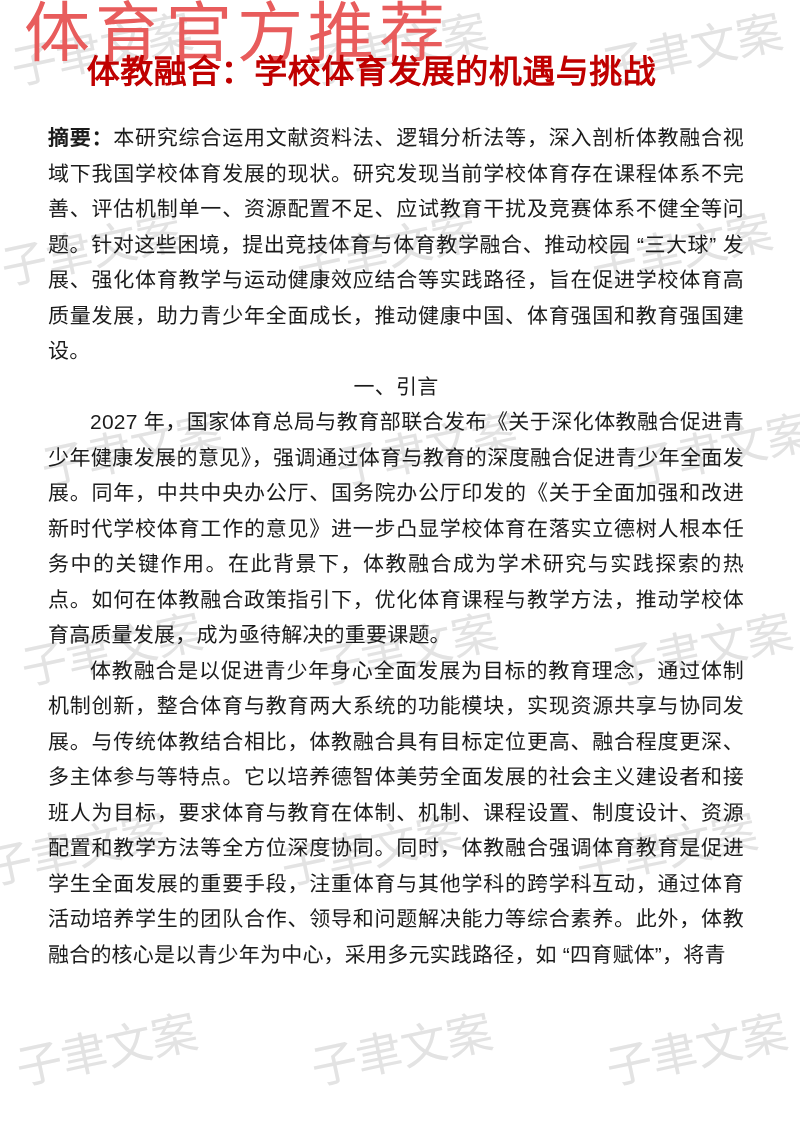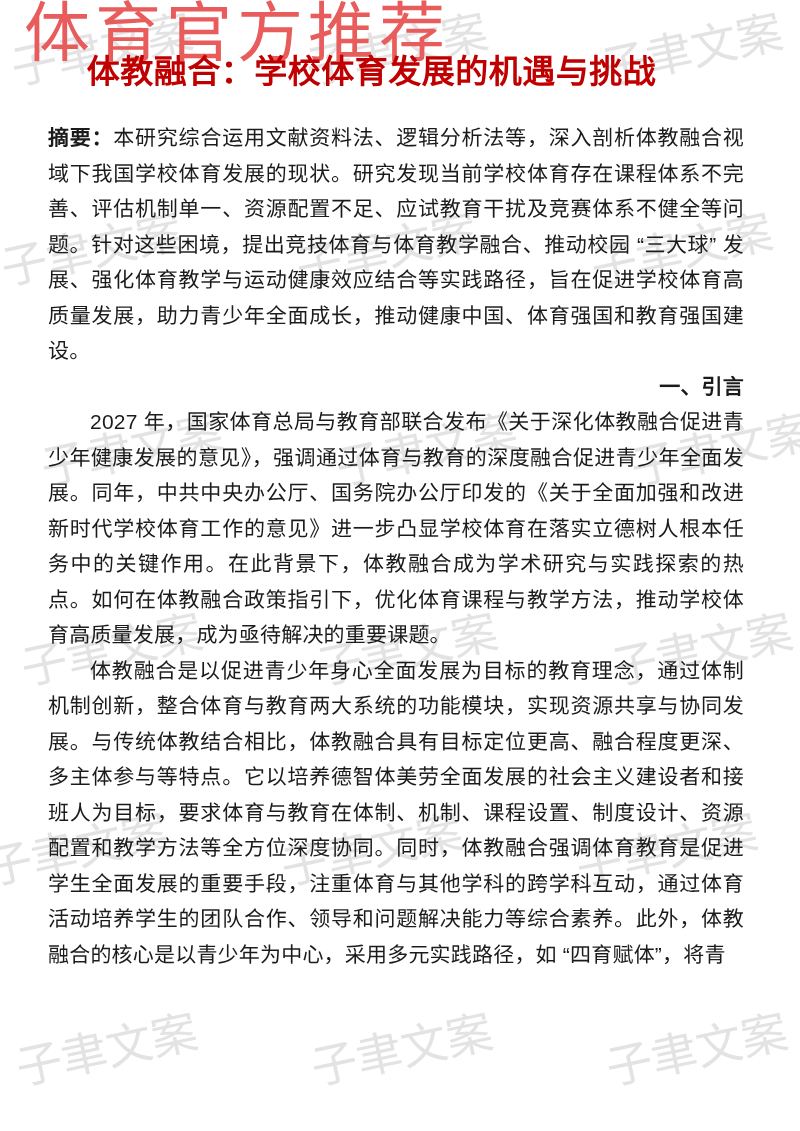--- a/index.html
+++ b/index.html
@@ -58,21 +58,21 @@
     left: 48px;
     width: 696px;
     z-index: 1;
     font-size: 21px;
     line-height: 35.5px;
     text-align: justify;
     letter-spacing: 0.2px;
   }
   .para { margin: 0; padding: 0; }
   .para.indent { text-indent: 2em; }
-  .para.heading { font-weight: bold; text-align: right; }
+  .para.heading { font-weight: normal; text-align: center; }
   .label { font-weight: bold; }
 </style>
 </head>
 <body>
 
 <div class="page" style="background: rgb(255, 255, 255);">
   <div class="watermark-layer" id="watermark-layer">
       <div class="watermark" style="left: 10px; top: 28px; color: rgb(227, 227, 227);">子聿文案</div>
       <div class="watermark" style="left: 305px; top: 28px; color: rgb(227, 227, 227);">子聿文案</div>
       <div class="watermark" style="left: 600px; top: 28px; color: rgb(227, 227, 227);">子聿文案</div>

